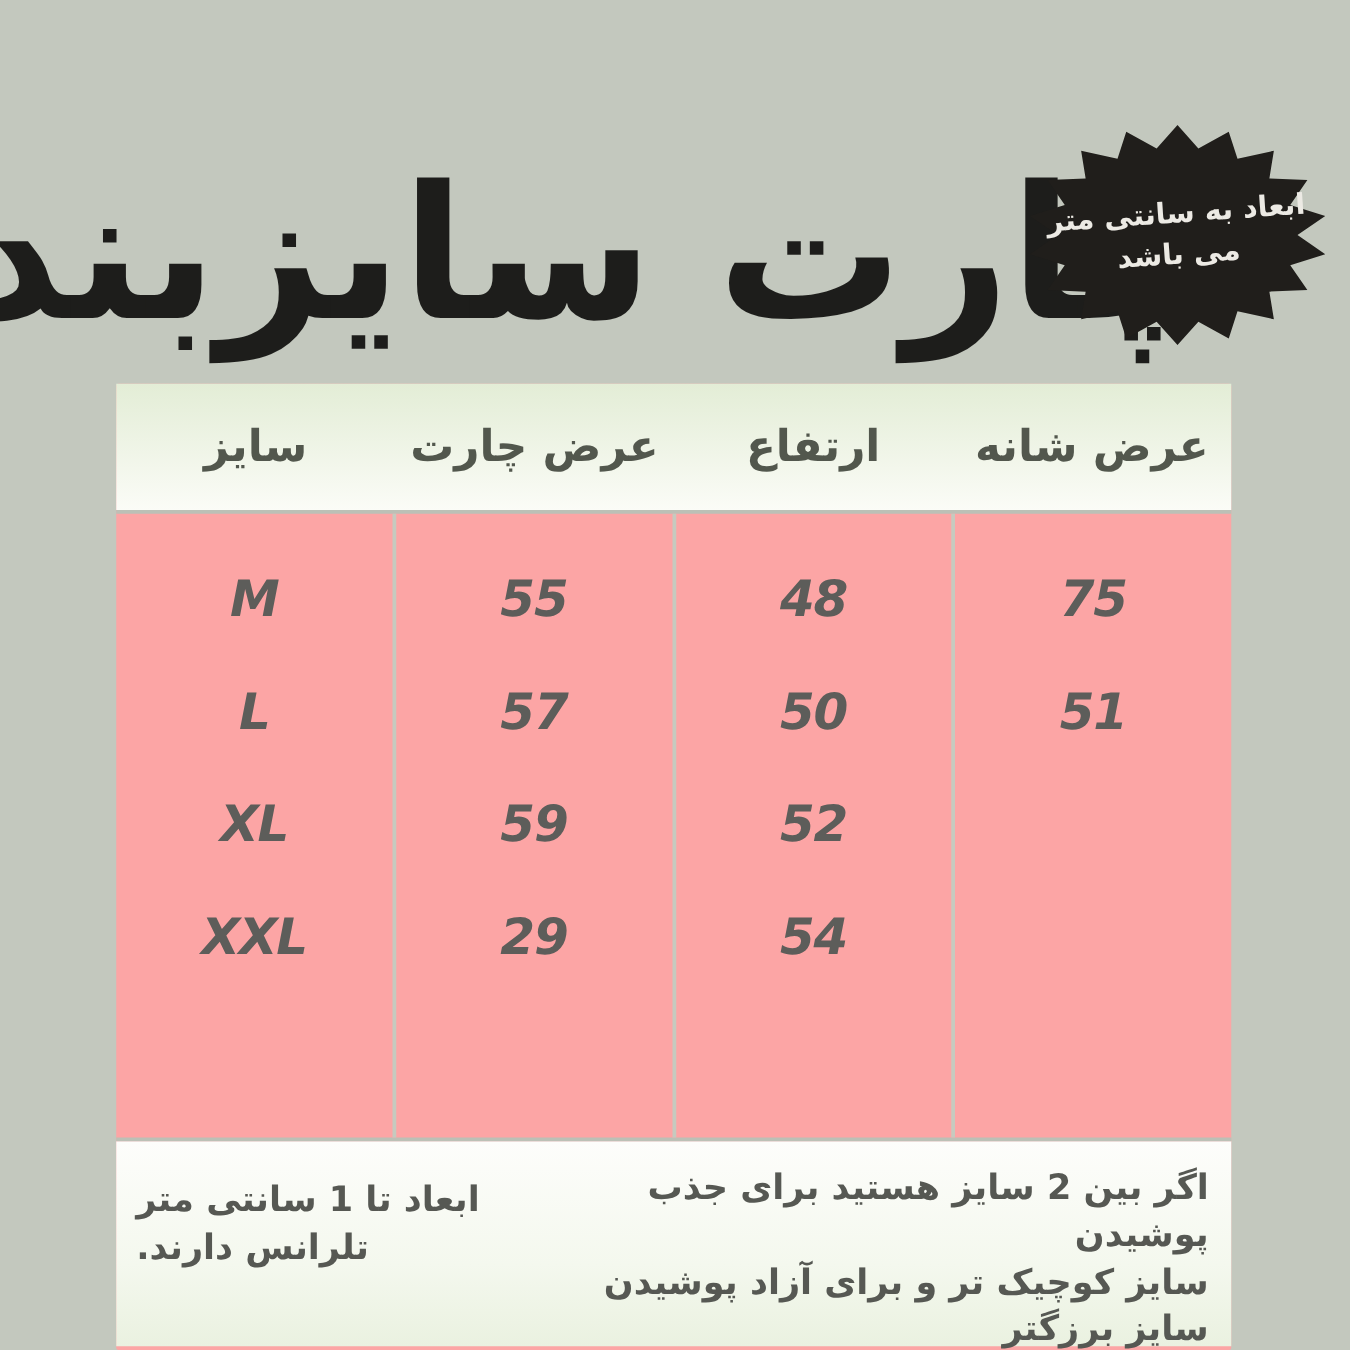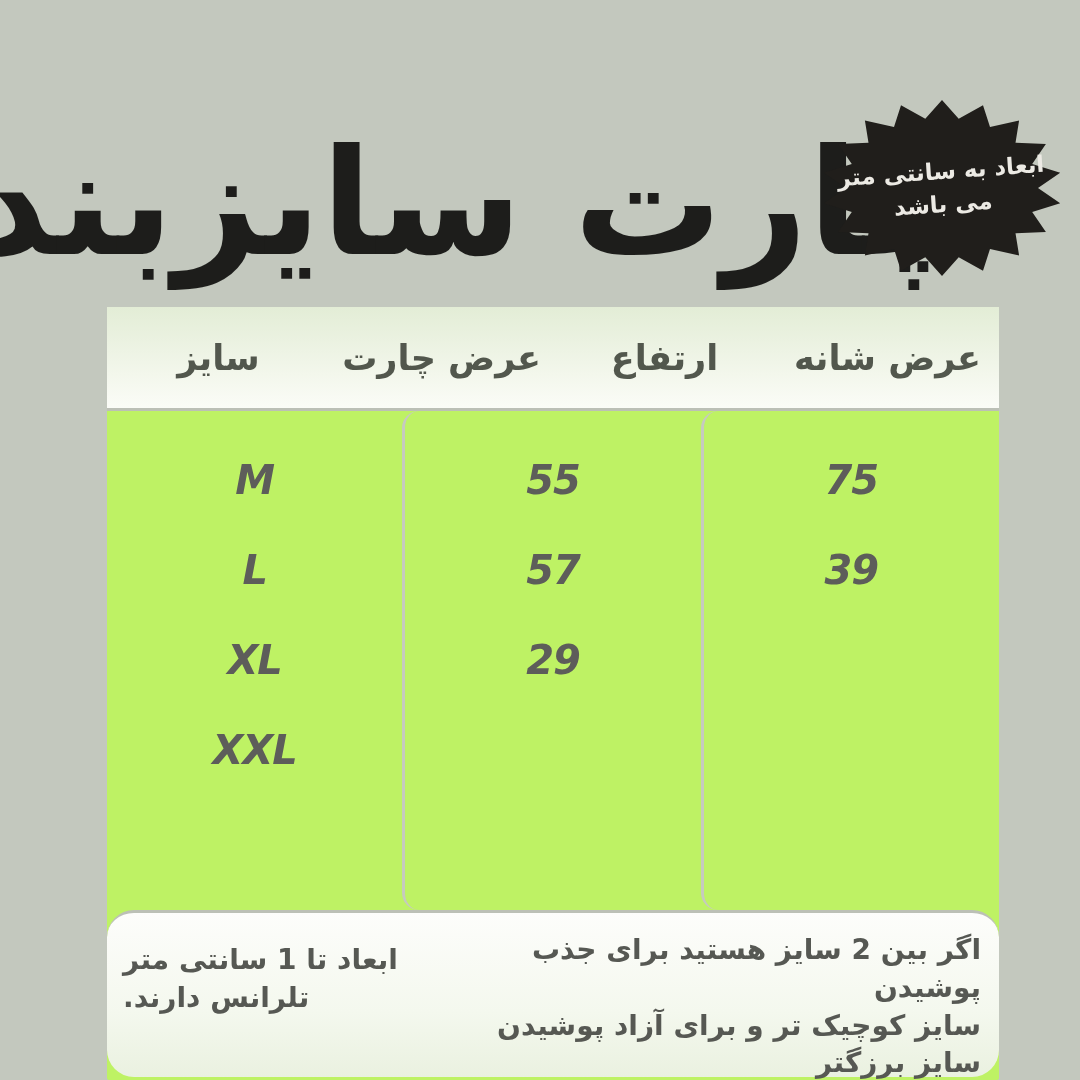--- a/index.html
+++ b/index.html
@@ -42,23 +42,23 @@
     color:#eceae4;
     font-size:23px;
     font-weight:bold;
     line-height:1.45;
     text-align:center;
   }
 
   
   .card {
     position:absolute;
-    left:107px; top:307px;
+    left:93px; top:307px;
     width:892px; height:773px;
-    background:#bef264;
+    background:#fca5a5;
     border-radius:2px;
     z-index:1;
   }
   .thead {
     height:104px;
     display:flex;
     background:linear-gradient(to bottom, #e3edd6 0%, #f0f5e8 55%, #fbfcf7 100%);
     border-bottom:3px solid #bcc0b6;
   }
   .th {
@@ -67,39 +67,38 @@
     direction:rtl;
     font-size:35px;
     font-weight:bold;
     color:#52574d;
   }
   .tbody {
     height:499px;
     display:flex;
   }
   .tcol { flex:1; padding-top:24px; }
-  .tcol + .tcol { border-left:3px solid #c6cabf;border-radius:17px; }
+  .tcol + .tcol { border-left:3px solid #c6cabf; }
   .cell {
     height:90px;
     display:flex; align-items:center; justify-content:center;
     font-size:40px;
     font-weight:bold;
     font-style:italic;
     color:#5d5d5a;
     letter-spacing:-1px;
   }
   .tfoot {
     height:167px;
     border-top:3px solid #bcc0b6;
     background:linear-gradient(to bottom, #fdfdfb 0%, #f4f8ee 60%, #eaf1e0 100%);
     display:flex;
     justify-content:space-between;
     align-items:flex-start;
     padding:18px 18px 0 16px;
-    border-radius:27px;
   }
   .note {
     direction:rtl;
     font-weight:bold;
     font-size:28px;
     color:#565853;
     line-height:1.35;
   }
   .note-left  { text-align:left; padding-top:10px; }
   .note-right { text-align:right; }
@@ -132,25 +131,32 @@
   <div class="tbody">
     <div class="tcol">
       <div class="cell">M</div>
       <div class="cell">L</div>
       <div class="cell">XL</div>
       <div class="cell">XXL</div>
     </div>
     <div class="tcol">
       <div class="cell">55</div>
       <div class="cell">57</div>
+      <div class="cell">59</div>
       <div class="cell">29</div>
     </div>
     <div class="tcol">
+      <div class="cell">48</div>
+      <div class="cell">50</div>
+      <div class="cell">52</div>
+      <div class="cell">54</div>
+    </div>
+    <div class="tcol">
       <div class="cell">75</div>
-      <div class="cell">39</div>
+      <div class="cell">51</div>
     </div>
   </div>
 
   <div class="tfoot">
     <div class="note note-left">ابعاد تا 1 سانتی متر تلرانس دارند.</div>
     <div class="note note-right">
       <span class="note-line">اگر بین 2 سایز هستید برای جذب پوشیدن</span>
       <span class="note-line">سایز کوچیک تر و برای آزاد پوشیدن سایز برزگتر</span>
 
     </div>

